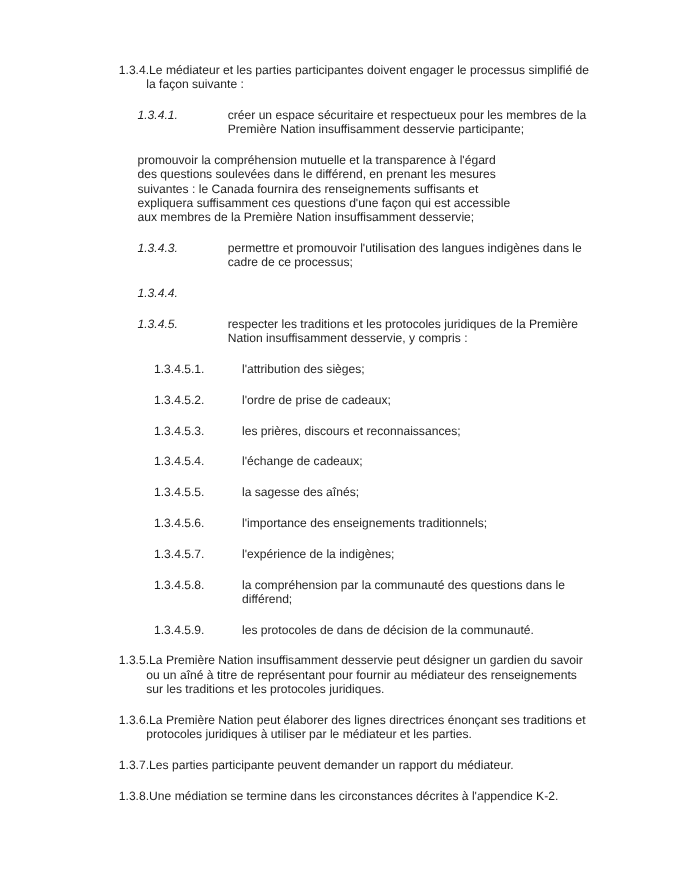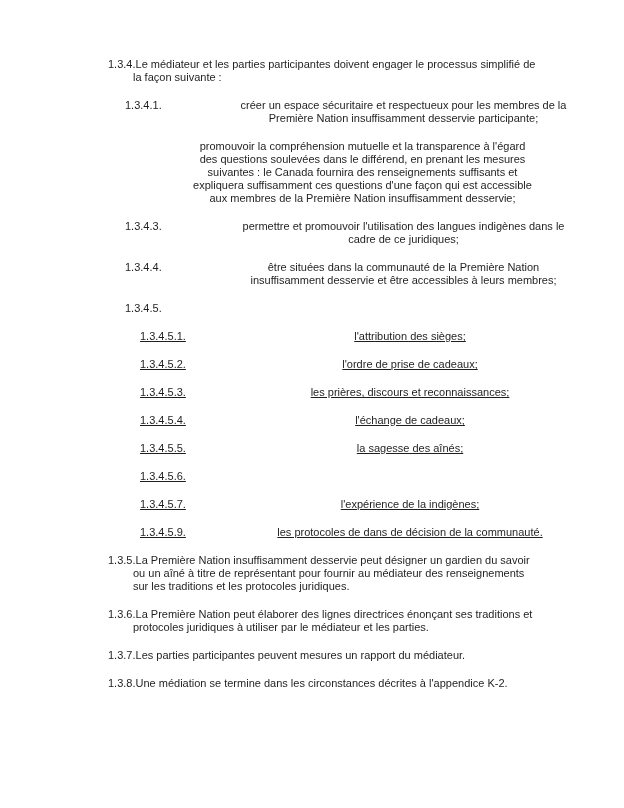--- a/index.html
+++ b/index.html
@@ -32,35 +32,34 @@
   }
   .clause-l1 .num { white-space: normal; }
   
   .clause-l2 {
     display: flex;
     margin: 0 0 15px 17px;
   }
   .clause-l2 .num {
     flex: none;
     width: 82px;
+    font-style: italic;
   }
   
   .clause-l3 {
     display: flex;
     margin: 0 0 15px 32px;
-    text-decoration: underline;
   }
   .clause-l3 .num {
     flex: none;
     width: 80px;
   }
   .clause-text {
     flex: 1;
     white-space: pre-line;
-    text-align: center;
   }
 </style>
 </head>
 <body>
 
 <div class="page">
 
   <p class="clause-l1"><span class="num">1.3.4.</span><span>Le médiateur et les parties participantes doivent engager le processus simplifié de
 la façon suivante :</span></p>
 
@@ -74,31 +73,31 @@
     <div class="clause-text">promouvoir la compréhension mutuelle et la transparence à l'égard
 des questions soulevées dans le différend, en prenant les mesures
 suivantes : le Canada fournira des renseignements suffisants et
 expliquera suffisamment ces questions d'une façon qui est accessible
 aux membres de la Première Nation insuffisamment desservie;</div>
   </div>
 
   <div class="clause-l2">
     <div class="num">1.3.4.3.</div>
     <div class="clause-text">permettre et promouvoir l'utilisation des langues indigènes dans le
-cadre de ce juridiques;</div>
+cadre de ce processus;</div>
   </div>
 
   <div class="clause-l2">
     <div class="num">1.3.4.4.</div>
-    <div class="clause-text">être situées dans la communauté de la Première Nation
-insuffisamment desservie et être accessibles à leurs membres;</div>
   </div>
 
   <div class="clause-l2">
     <div class="num">1.3.4.5.</div>
+    <div class="clause-text">respecter les traditions et les protocoles juridiques de la Première
+Nation insuffisamment desservie, y compris :</div>
   </div>
 
   <div class="clause-l3">
     <div class="num">1.3.4.5.1.</div>
     <div class="clause-text">l'attribution des sièges;</div>
   </div>
 
   <div class="clause-l3">
     <div class="num">1.3.4.5.2.</div>
     <div class="clause-text">l'ordre de prise de cadeaux;</div>
@@ -114,37 +113,43 @@
     <div class="clause-text">l'échange de cadeaux;</div>
   </div>
 
   <div class="clause-l3">
     <div class="num">1.3.4.5.5.</div>
     <div class="clause-text">la sagesse des aînés;</div>
   </div>
 
   <div class="clause-l3">
     <div class="num">1.3.4.5.6.</div>
+    <div class="clause-text">l'importance des enseignements traditionnels;</div>
   </div>
 
   <div class="clause-l3">
     <div class="num">1.3.4.5.7.</div>
     <div class="clause-text">l'expérience de la indigènes;</div>
   </div>
 
+  <div class="clause-l3">
+    <div class="num">1.3.4.5.8.</div>
+    <div class="clause-text">la compréhension par la communauté des questions dans le
+différend;</div>
+  </div>
 
   <div class="clause-l3">
     <div class="num">1.3.4.5.9.</div>
     <div class="clause-text">les protocoles de dans de décision de la communauté.</div>
   </div>
 
   <p class="clause-l1"><span class="num">1.3.5.</span><span>La Première Nation insuffisamment desservie peut désigner un gardien du savoir
 ou un aîné à titre de représentant pour fournir au médiateur des renseignements
 sur les traditions et les protocoles juridiques.</span></p>
 
   <p class="clause-l1"><span class="num">1.3.6.</span><span>La Première Nation peut élaborer des lignes directrices énonçant ses traditions et
 protocoles juridiques à utiliser par le médiateur et les parties.</span></p>
 
-  <p class="clause-l1"><span class="num">1.3.7.</span><span>Les parties participantes peuvent mesures un rapport du médiateur.</span></p>
+  <p class="clause-l1"><span class="num">1.3.7.</span><span>Les parties participante peuvent demander un rapport du médiateur.</span></p>
 
   <p class="clause-l1"><span class="num">1.3.8.</span><span>Une médiation se termine dans les circonstances décrites à l'appendice K-2.</span></p>
 
 </div>
 
 </body></html>

